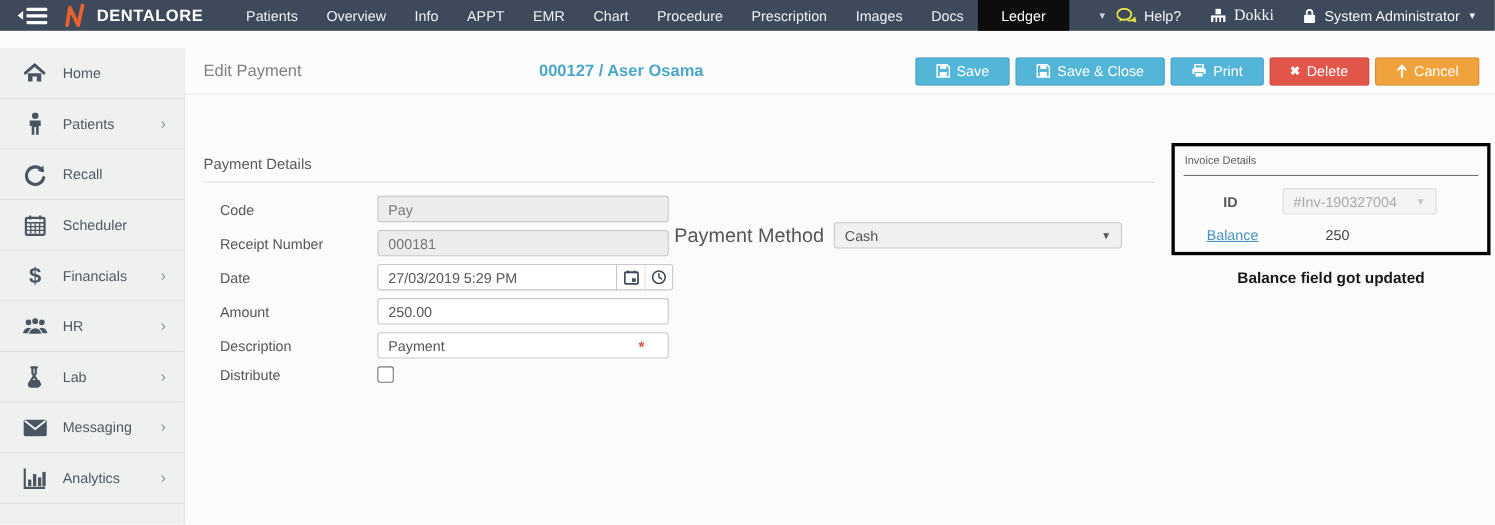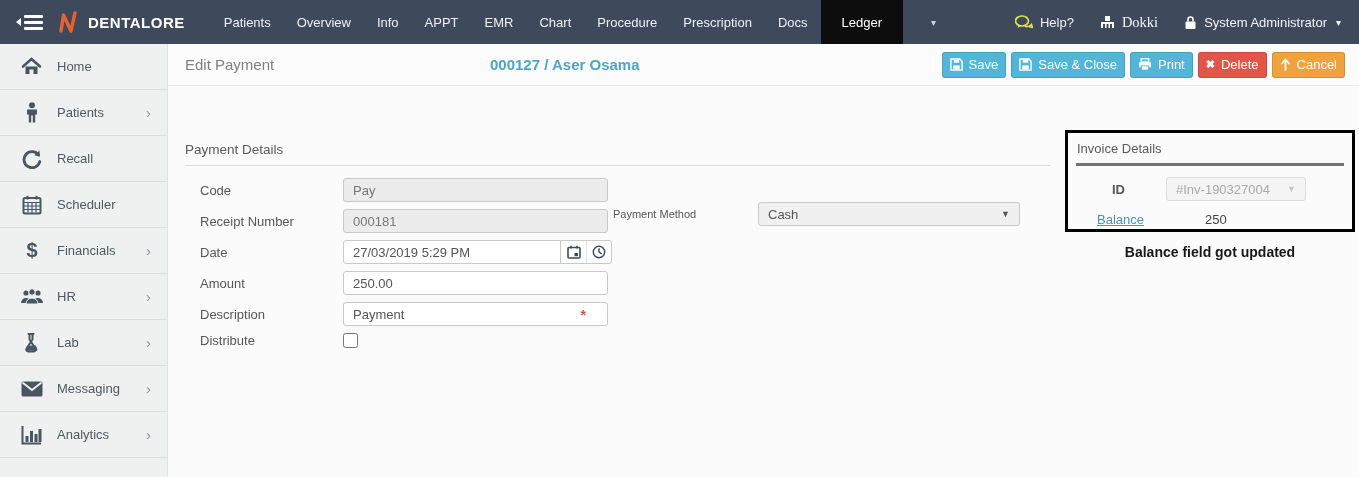--- a/index.html
+++ b/index.html
@@ -1,20 +1,20 @@
 <!DOCTYPE html>
 <html><head>
 <meta charset="utf-8">
 <style>
   * { box-sizing: border-box; margin: 0; padding: 0; }
   html,body { width:1359px; height:477px; overflow:hidden; }
   body { font-family:"Liberation Sans", sans-serif; background:#fbfbfb; position:relative; }
 
   
-  .topbar { height:44px; background:#3e4a5b; display:flex; align-items:stretch; color:#f2f4f6; }
+  .topbar { height:28px; background:#3e4a5b; display:flex; align-items:stretch; color:#f2f4f6; }
   .burger { width:58px; display:flex; align-items:center; justify-content:center; cursor:pointer; }
   .burger .tri { width:0; height:0; border-top:4px solid transparent; border-bottom:4px solid transparent; border-right:5px solid #fff; margin-right:3px; }
   .burger .bars div { width:19px; height:3px; background:#fff; margin:3px 0; border-radius:1px; }
   .brand { display:flex; align-items:center; margin-right:26px; }
   .brand svg { margin-right:9px; }
   .brand-name { font-size:15px; font-weight:bold; letter-spacing:.5px; color:#fff; }
   .nav-tabs { display:flex; align-items:stretch; font-size:13px; }
   .tab { display:flex; align-items:center; padding:0 13px; cursor:pointer; color:#eef1f4; }
   .tab.active { background:#0d0d0d; padding:0 21px; color:#fff; }
   .nav-caret { display:flex; align-items:center; font-size:10px; color:#cfd5db; margin-left:28px; cursor:pointer; }
@@ -28,21 +28,21 @@
   .side-item { height:46px; display:flex; align-items:center; padding:0 16px 0 19px; border-bottom:1px solid #dcdfe0; color:#4e5861; font-size:13px; cursor:pointer; background:#eff1f1; }
   .side-icon { width:25px; display:flex; justify-content:center; margin-right:13px; flex:0 0 25px; }
   .side-chevron { margin-left:auto; color:#8a949c; font-size:15px; line-height:1; }
 
   
   .content { position:absolute; top:44px; left:168px; right:0; bottom:0; }
   .content-header { height:42px; background:#fcfcfc; border-bottom:1px solid #e8e8e8; display:flex; align-items:center; padding:0 14px 0 17px; position:relative; }
   .page-title { font-size:15px; color:#808080; }
   .patient-link { position:absolute; left:282px; font-size:15px; font-weight:bold; color:#4ba6ca; cursor:pointer;margin-left:40px; }
   .btns { margin-left:auto; display:flex; gap:5px; }
-  .btn { height:26px; display:inline-flex; align-items:center; gap:6px; padding:0 7px; border-radius:3px; color:#fff; font-size:13px; cursor:pointer; border:1px solid rgba(0,0,0,.12); }
+  .btn { height:26px; display:inline-flex; align-items:center; gap:6px; padding:0 18px; border-radius:3px; color:#fff; font-size:13px; cursor:pointer; border:1px solid rgba(0,0,0,.12); }
   .btn-info { background:#53b5d7; }
   .btn-danger { background:#e25549; }
   .btn-warning { background:#f0a23c; }
   .btn .x-glyph { font-size:11px; font-weight:bold; }
 
   .main { position:absolute; top:42px; left:0; right:0; bottom:0; padding:10px 0 0 17px; }
   .section-title { width:865px; font-size:13.5px; color:#5a5a5a; padding:4px 0 8px 0; border-bottom:1px solid #ddd; margin-bottom:12px; }
 
   .frow { display:flex; align-items:center; margin-bottom:7px; }
   .flabel { width:158px; padding-left:15px; font-size:13px; color:#555; flex:0 0 158px; }
@@ -60,25 +60,25 @@
   .note-row { align-items:flex-start; }
   .note-row .flabel { padding-top:3px; }
   .note-area { width:697px; height:48px; border:1px solid #c9c9c9; border-radius:3px; resize:none; background:#fff; font-family:"Liberation Sans", sans-serif; font-size:13px; color:#555; padding:4px 8px; outline:none; }
 
   .ddl { height:24px; border:1px solid #c9c9c9; border-radius:3px; background:#f0f0f0; display:flex; align-items:center; justify-content:space-between; padding:0 9px; font-size:13px; color:#555; cursor:pointer; }
   .ddl .caret { font-size:9px; color:#555; }
   .ddl.dis { background:#f4f4f4; color:#a9a9a9; border-color:#ddd; cursor:default; }
   .ddl.dis .caret { color:#c7c7c7; }
 
   .pm-row { position:absolute; left:445px; top:74px; display:flex; align-items:center; }
-  .pm-label { width:145px; font-size:11px; color:#555; flex:0 0 145px; }
+  .pm-label { width:145px; font-size:18px; color:#555; flex:0 0 145px; }
   .pm-ddl { width:262px; }
 
   .invoice { position:absolute; left:897px; top:2px; width:290px; height:102px; border:3px solid #000; background:#fbfbfb; padding:5px 8px; }
-  .invoice-title { font-size:13px; color:#5a5a5a; padding:3px 0 7px 1px; border-bottom:3px solid #737373; }
+  .invoice-title { font-size:10px; color:#5a5a5a; padding:3px 0 7px 1px; border-bottom:1px solid #737373; }
   .inv-row { display:flex; align-items:center; margin-top:11px; }
   .inv-id-label { font-size:13px; color:#555; font-weight:bold; padding-left:36px; width:90px; flex:0 0 90px; }
   .inv-ddl { width:140px; }
   .balance-link { font-size:13px; color:#4a94bd; text-decoration:underline; cursor:pointer; margin-left:21px; width:69px; }
   .balance-val { font-size:13px; color:#444; margin-left:39px; }
   .annotation { position:absolute; left:897px; top:116px; width:290px; text-align:center; font-size:14px; font-weight:bold; color:#181818; }
 
   svg { display:block; }
 </style>
 </head>
@@ -101,20 +101,21 @@
   </div>
   <div class="nav-tabs">
     <div class="tab">Patients</div>
     <div class="tab">Overview</div>
     <div class="tab">Info</div>
     <div class="tab">APPT</div>
     <div class="tab">EMR</div>
     <div class="tab">Chart</div>
     <div class="tab">Procedure</div>
     <div class="tab">Prescription</div>
+    <div class="tab">Images</div>
     <div class="tab">Docs</div>
     <div class="tab active">Ledger</div>
   </div>
   <div class="nav-caret">▾</div>
   <div class="top-right">
     <div class="top-item">
       <svg width="18" height="15" viewBox="0 0 18 15">
         <ellipse cx="7" cy="6" rx="6.5" ry="5" fill="none" stroke="#e5e34a" stroke-width="1.7"></ellipse>
         <path d="M3.5 10 L2.5 13 L6 11" fill="#e5e34a"></path>
         <path d="M10 11.6 a6 4.4 0 0 0 6.5 -2.2 l1 3 l-3.4 -0.6" fill="none" stroke="#e5e34a" stroke-width="1.5"></path>

